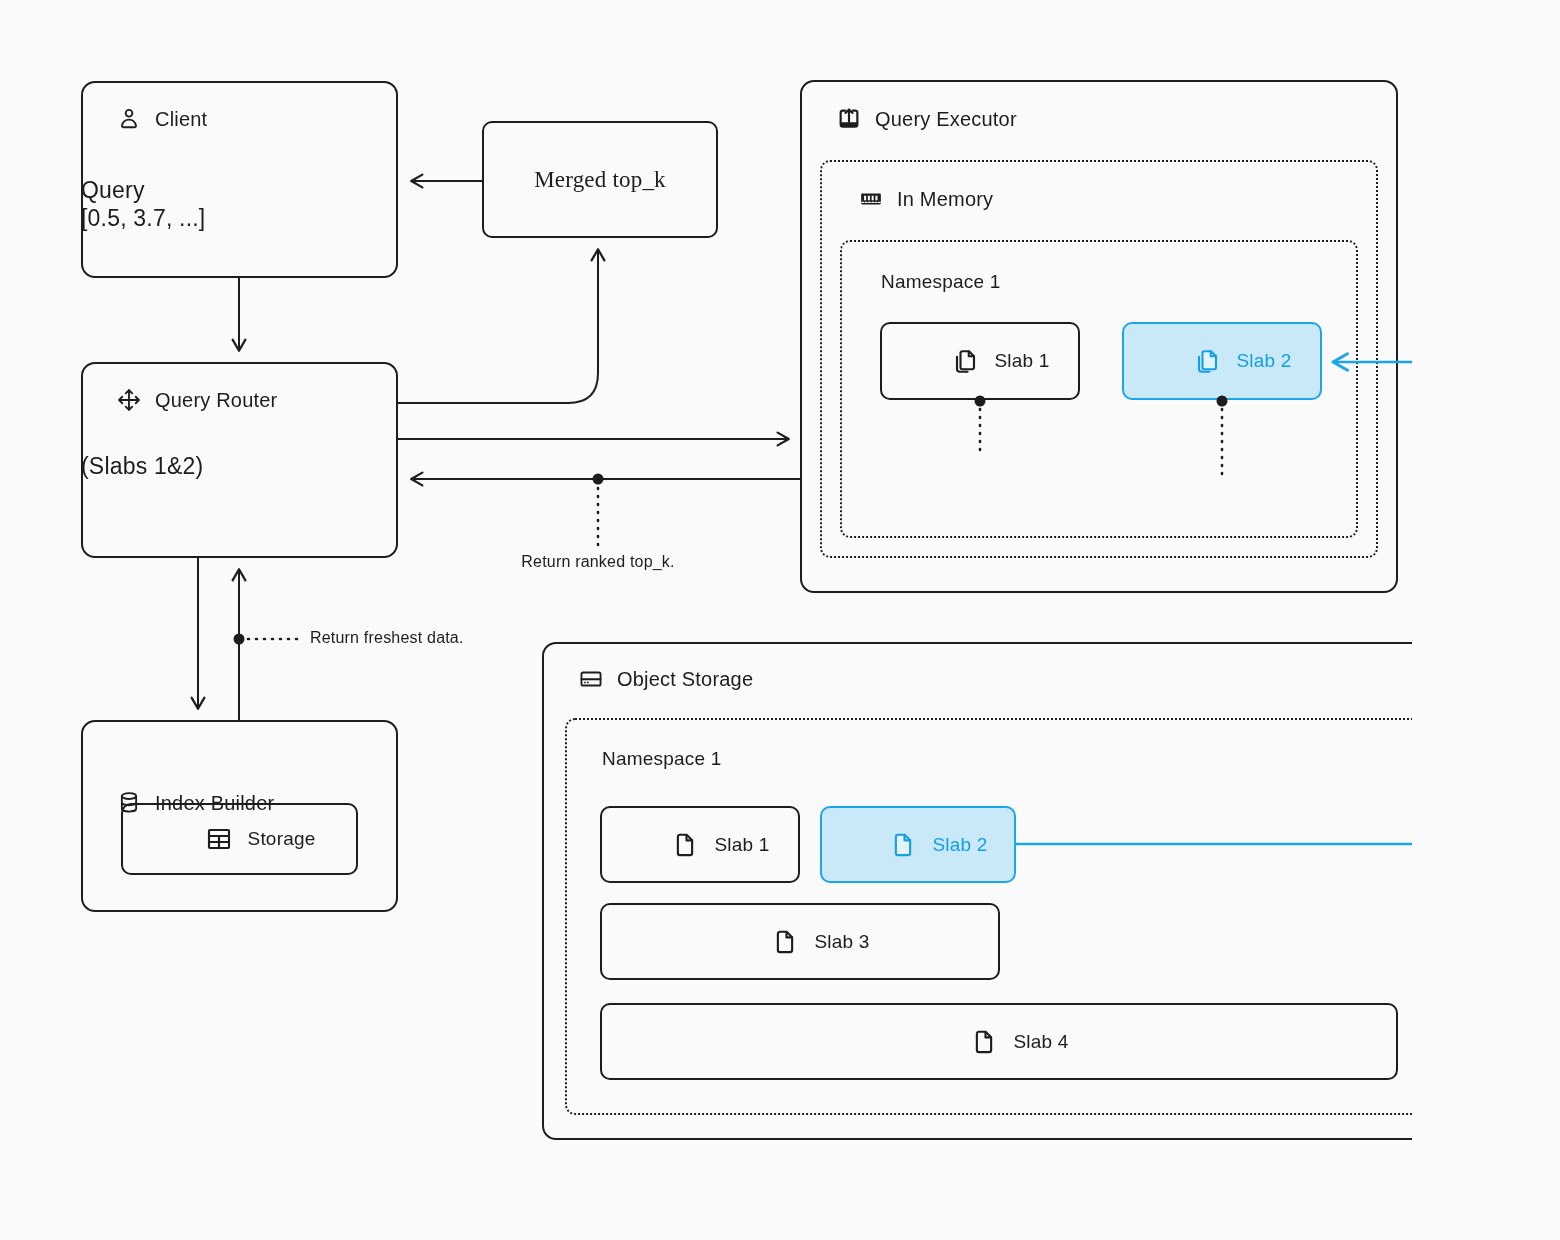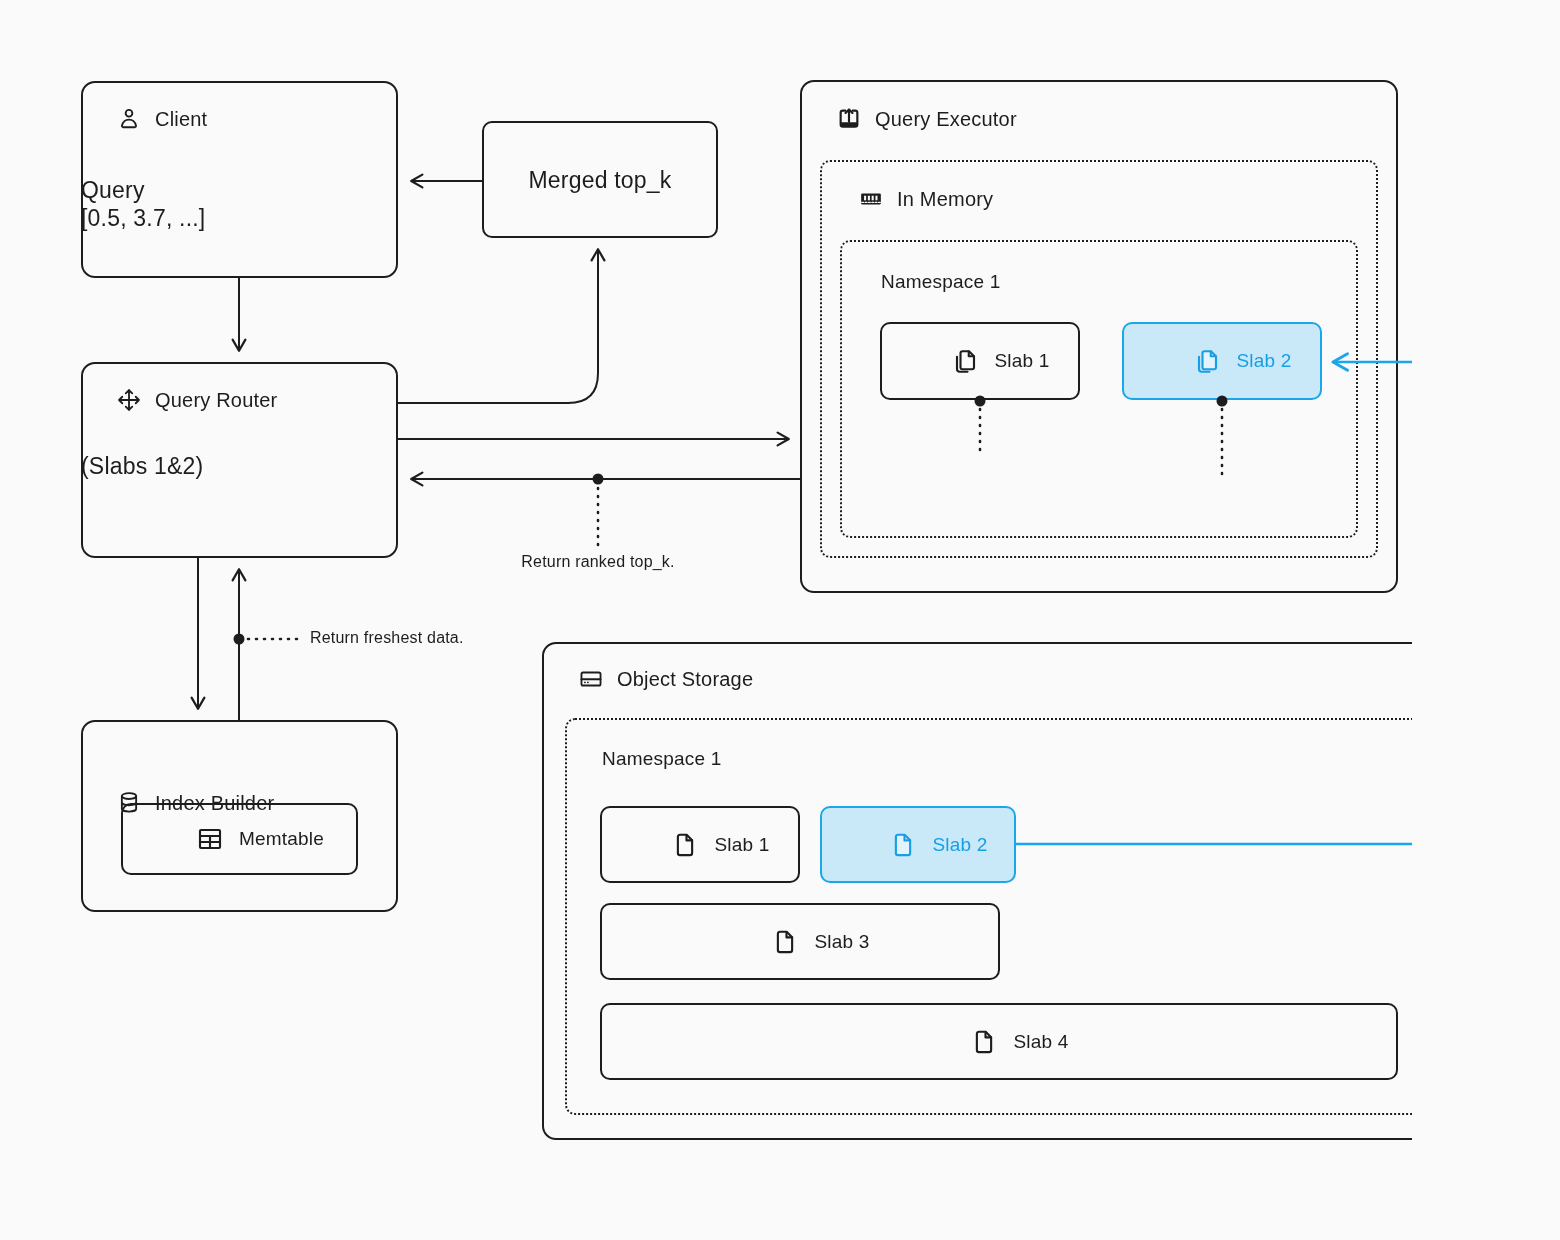--- a/index.html
+++ b/index.html
@@ -96,34 +96,34 @@
   </div>
 
   <div class="nslabel" style="left:881px;top:271px;">Namespace 1</div>
   <div class="nslabel" style="left:602px;top:748px;">Namespace 1</div>
 
   <div class="ctr" style="left:81px;top:176px;width:317px;">
     <div>Query</div>
     <div>[0.5, 3.7, ...]</div>
   </div>
 
-  <div class="ctr" style="left:482px;top:121px;width:236px;height:117px;display:flex;align-items:center;justify-content:center;">
+  <div class="ctr" style="left:482px;top:121px;width:236px;height:117px;display:flex;align-items:center;justify-content:center;font-family:Liberation Serif, serif;">
     <span>Merged top_k</span>
   </div>
 
   <div class="ctr" style="left:81px;top:452px;width:317px;">
     <div>(Slabs 1&amp;2)</div>
   </div>
 
   <div class="slab" style="left:121px;top:803px;width:237px;height:72px;border:none;">
     <svg class="ic" width="30" height="30" viewBox="0 0 24 24">
         <rect x="4" y="4.8" width="16" height="14.4" rx="0.8"></rect>
         <path d="M4 9.6h16M4 14.4h16M12 9.6v9.6"></path>
       </svg>
-    <span>Memtable</span>
+    <span>Storage</span>
   </div>
 
   <div class="slab" style="left:880px;top:322px;width:200px;height:78px;">
     <svg class="ic" width="30" height="30" viewBox="0 0 24 24">
         <path d="M10 4.2h5.2l4 4V17a1.6 1.6 0 0 1-1.6 1.6H10A1.6 1.6 0 0 1 8.4 17V5.8A1.6 1.6 0 0 1 10 4.2Z"></path>
         <path d="M15 4.4v3.8h3.9"></path>
         <path d="M5.6 8.6v9.8a2.2 2.2 0 0 0 2.2 2.2H14"></path>
       </svg>
     <span>Slab 1</span>
   </div>

